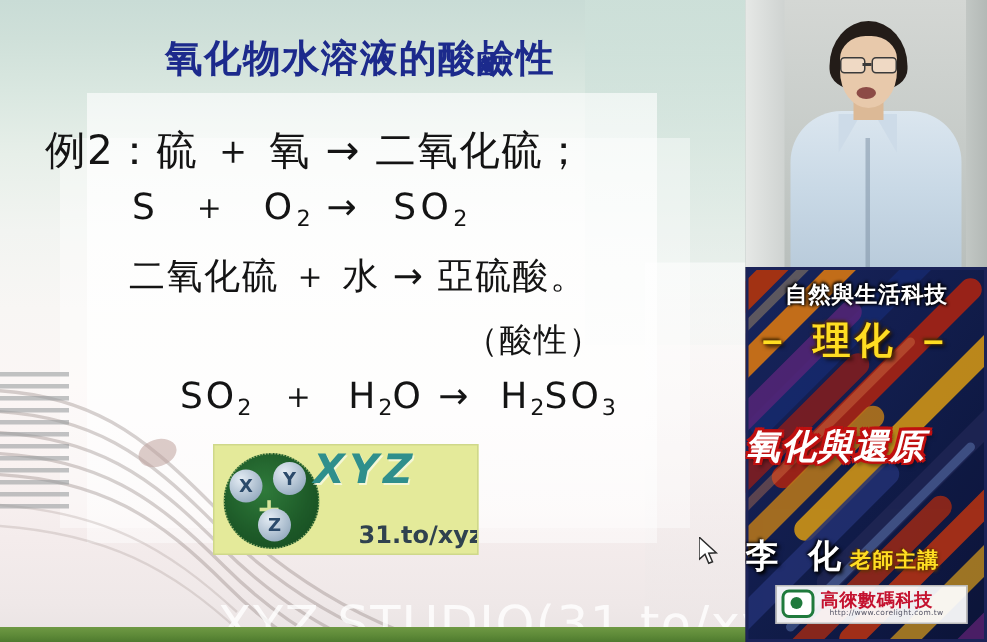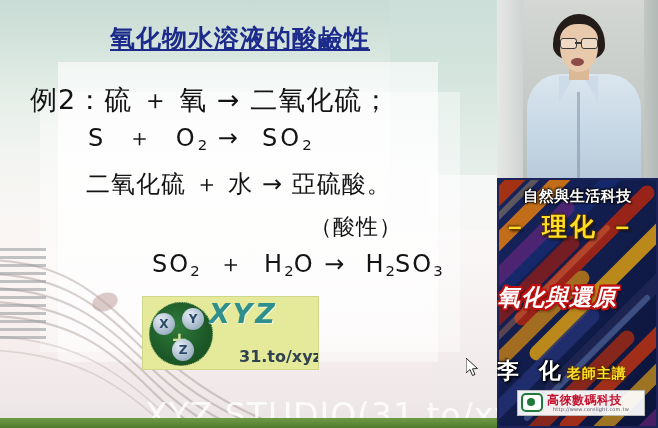--- a/index.html
+++ b/index.html
@@ -97,33 +97,32 @@
   .slide-title {
     position: absolute;
     left: 0; top: 22px;
     width: 480px;
     text-align: center;
     font-size: 25px;
     font-weight: bold;
     color: #1c2a8c;
     letter-spacing: 1px;
     white-space: nowrap;
-    text-decoration: underline;
   }
   .eq {
     position: absolute;
     color: #141414;
     white-space: nowrap;
     font-weight: normal;
   }
   .eq-1 { left: 30px;  top: 82px;  font-size: 27px; letter-spacing: 1px; }
   .eq-2 { left: 88px;  top: 122px; font-size: 24px; letter-spacing: 3px; font-weight: 500;}
   .eq-3 { left: 86px;  top: 168px; font-size: 24px; letter-spacing: 1px; }
   .eq-4 { left: 310px; top: 212px; font-size: 22px; letter-spacing: 1px; }
-  .eq-5 { left: 120px; top: 248px; font-size: 24px; letter-spacing: 2px; font-weight: 500; margin-left: 32px;}
+  .eq-5 { left: 120px; top: 248px; font-size: 24px; letter-spacing: 2px; font-weight: 500;}
   .eq sub {
     font-size: .62em;
     vertical-align: -0.30em;
     letter-spacing: 0;
   }
 
   
   .xyz-mark {
     position: absolute;
     left: 142px; top: 296px;

